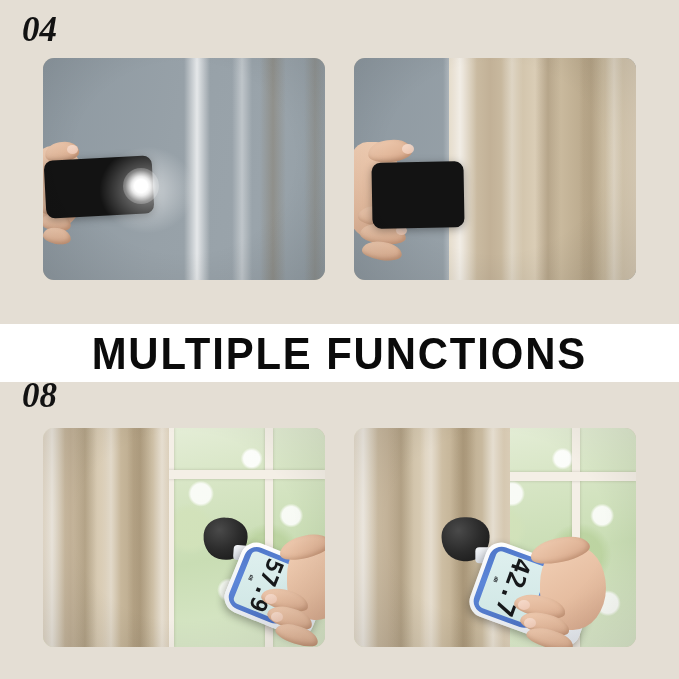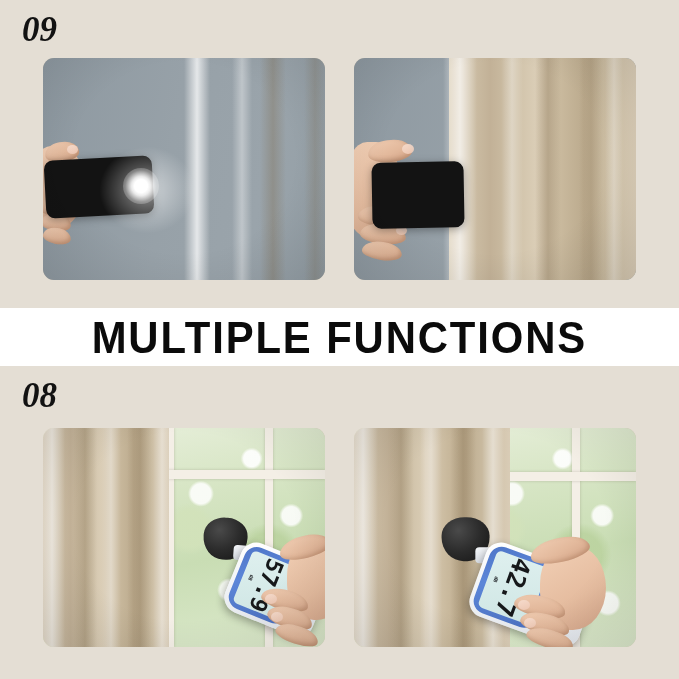--- a/index.html
+++ b/index.html
@@ -35,21 +35,21 @@
     color:#121212;
     letter-spacing:2.0px;
     line-height:1;
     margin-left:27px;
   }
   #head1{left:22px;top:12px;}
   #head2{left:22px;top:378px;}
 
   
   .banner{
-    position:absolute;left:0;top:308px;width:679px;height:58px;
+    position:absolute;left:0;top:324px;width:679px;height:58px;
     background:#ffffff;
     display:flex;align-items:center;justify-content:center;
   }
   .banner-text{
     font-family:"Liberation Sans", sans-serif;
     font-weight:700;
     font-size:45px;
     letter-spacing:2px;
     color:#0b0b0b;
     transform:scaleX(0.93);
@@ -244,21 +244,21 @@
     background:radial-gradient(ellipse at 50% 45%,rgba(0,0,0,0) 55%,rgba(0,0,0,.10) 100%);
     pointer-events:none;
   }
 </style>
 </head>
 <body>
 
 <div class="page">
 
   <div class="sec-head" id="head1">
-    <span class="sec-num">09</span>
+    <span class="sec-num">04</span>
   </div>
 
   <div class="panel" id="p1">
     <div class="layer wall"></div>
 
     <div class="layer curtain" style="left:145px;right:0;width:auto;">
       <div class="sheen" style="left:-4px;width:26px;"></div>
       <div class="sheen" style="left:44px;width:20px;opacity:.5;"></div>
       <div class="shade" style="left:72px;width:26px;"></div>
       <div class="shade" style="left:116px;width:22px;opacity:.7;"></div>

